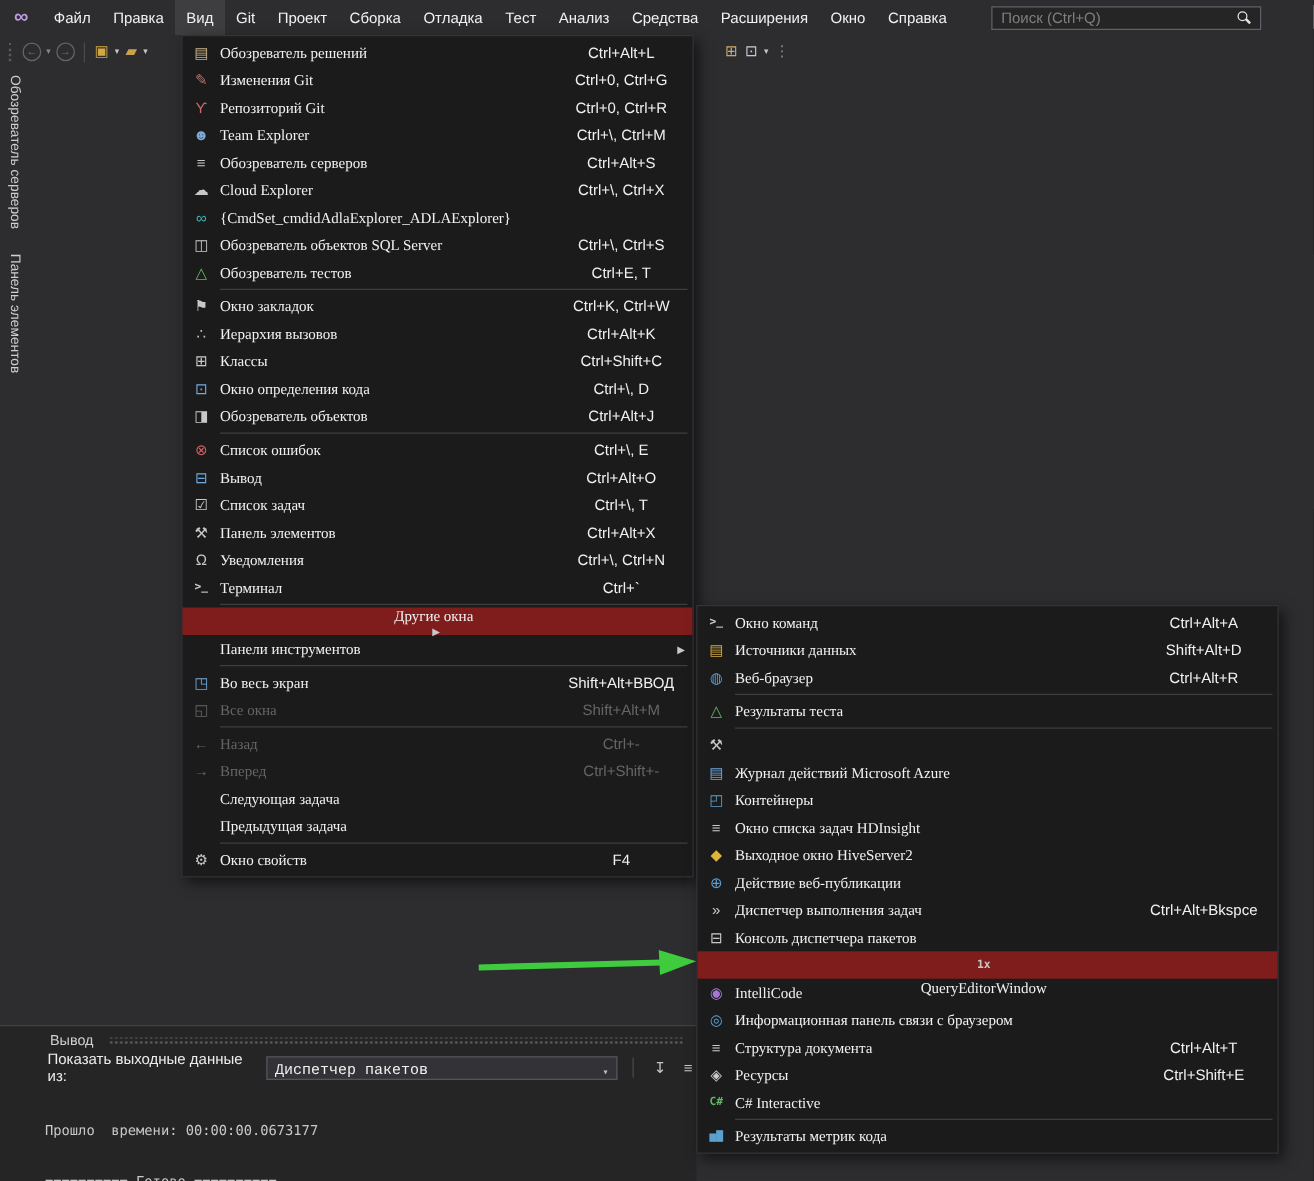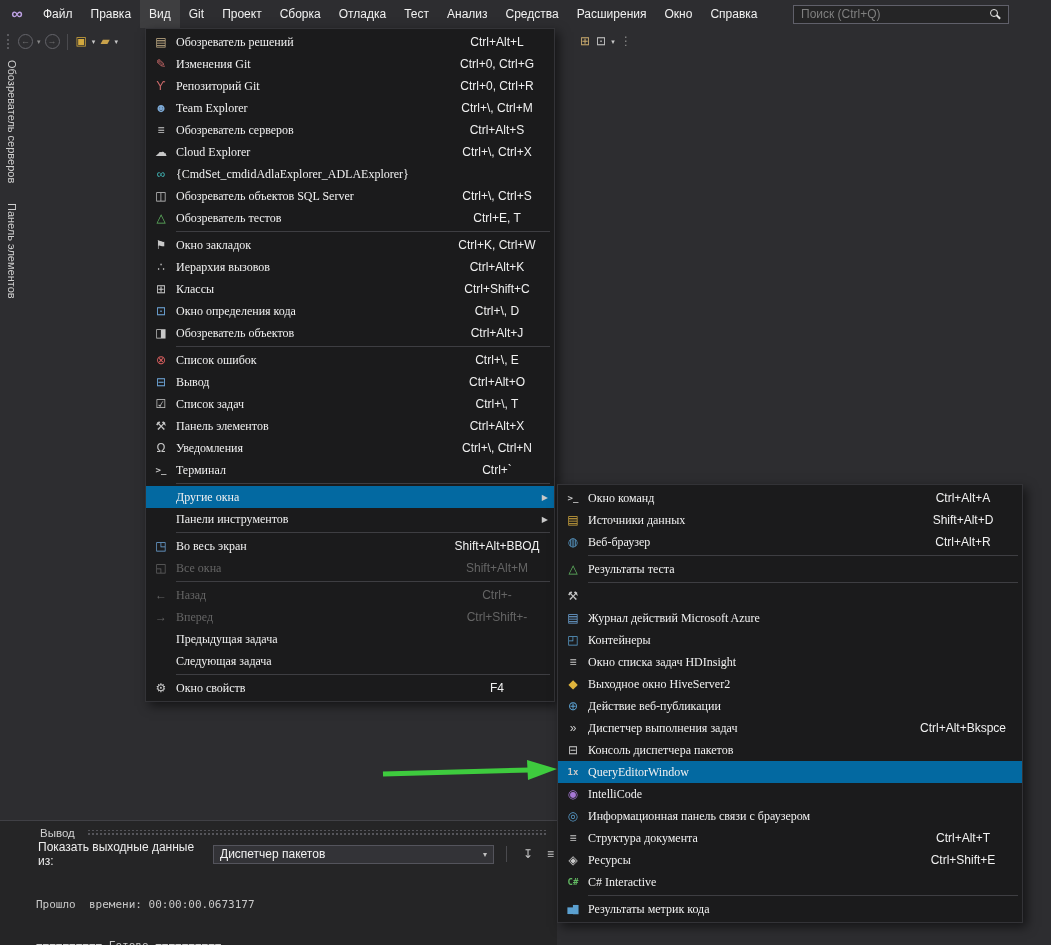--- a/index.html
+++ b/index.html
@@ -44,21 +44,21 @@
   .side-tabs { position:absolute; left:0; top:58px; width:24px; display:flex;
     flex-direction:column; align-items:center; gap:16px; z-index:1; }
   .side-tab { writing-mode:vertical-rl; font-size:11px; color:#cfcfcf; white-space:nowrap; padding:2px 0; }
 
   
   .menu { position:absolute; background:#1b1b1c; border:1px solid #333337;
     box-shadow:4px 4px 10px rgba(0,0,0,.55); padding:2px 0; }
   .main-menu { left:145px; top:28px; width:410px; z-index:10; }
   .submenu  { left:557px; top:484px; width:466px; z-index:12; }
   .menu-item { display:flex; align-items:center; height:22px; padding-right:6px; color:#f1f1f1; white-space:nowrap; }
-  .menu-item.highlighted { background:#0369a1; }
+  .menu-item.highlighted { background:#7f1d1d;flex-direction:column; }
   .menu-item.disabled { color:#656565; }
   .menu-item.disabled .mi-shortcut, .menu-item.disabled .mi-icon { color:#656565 !important; }
   .mi-icon { width:30px; flex:none; text-align:center; font-size:12px; line-height:22px; color:#c8c8c8; }
   .mi-icon.mono { font-family:"DejaVu Sans Mono", monospace; font-size:9px; font-weight:bold; }
   .mi-label { flex:none;font-family:Liberation Serif, serif; }
   .mi-shortcut { margin-left:auto; flex:none; width:102px; text-align:center; }
   .submenu .mi-shortcut { width:106px; }
   .mi-arrow { flex:none; width:10px; font-size:8px; color:#c8c8c8; text-align:right; }
   .menu-sep { height:1px; background:#3e3e42; margin:2px 4px 2px 30px; }
 
@@ -66,21 +66,21 @@
   .output-panel { position:absolute; left:0; top:820px; width:557px; height:125px;
     background:#252526; border-top:1px solid #404045; z-index:3; }
   .output-header { display:flex; align-items:center; height:21px; padding:3px 10px 0 40px;
     color:#d0d0d0; font-size:11.5px; }
   .drag-dots { flex:1; height:6px; margin-left:12px;
     background-image:radial-gradient(#55555a 1px, transparent 1.2px);
     background-size:4px 4px; background-position:0 2px; }
   .output-toolbar { display:flex; align-items:center; height:24px; padding-left:38px; gap:7px;
     color:#ededed; font-size:12px; }
   .combo { width:292px; height:19px; background:#333337; border:1px solid #54545c;
-    display:flex; align-items:center; padding:0 6px; color:#f1f1f1; font-size:12px; }
+    display:flex; align-items:flex-end; padding:0 6px; color:#f1f1f1; font-size:12px;font-family:Liberation Mono, monospace; }
   .combo-chevron { margin-left:auto; font-size:8px; color:#c0c0c0; }
   .output-icons { display:flex; align-items:center; gap:8px; }
   .output-icons .tb-icon { line-height:22px; }
   .output-content { padding:5px 0 0 36px; font-family:"DejaVu Sans Mono", monospace;
     font-size:11px; line-height:13.5px; color:#c8c8c8; white-space:pre; }
 
   .green-arrow { position:absolute; left:378px; top:757px; z-index:30; }
 </style>
 </head>
 <body>
@@ -269,26 +269,26 @@
         <span class="mi-label">Назад</span>
         <span class="mi-shortcut">Ctrl+-</span>
       </div>
       <div class="menu-item disabled">
         <span class="mi-icon" style="color: rgb(109, 109, 109);">→</span>
         <span class="mi-label">Вперед</span>
         <span class="mi-shortcut">Ctrl+Shift+-</span>
       </div>
       <div class="menu-item">
         <span class="mi-icon"></span>
+        <span class="mi-label">Следующая задача</span>
+        <span class="mi-shortcut"></span>
+      </div>
+      <div class="menu-item">
+        <span class="mi-icon"></span>
         <span class="mi-label">Предыдущая задача</span>
-        <span class="mi-shortcut"></span>
-      </div>
-      <div class="menu-item">
-        <span class="mi-icon"></span>
-        <span class="mi-label">Следующая задача</span>
         <span class="mi-shortcut"></span>
       </div>
       <div class="menu-sep"></div>
       <div class="menu-item">
         <span class="mi-icon" style="color: rgb(200, 200, 200);">⚙</span>
         <span class="mi-label">Окно свойств</span>
         <span class="mi-shortcut">F4</span>
       </div>
     </div>
 

